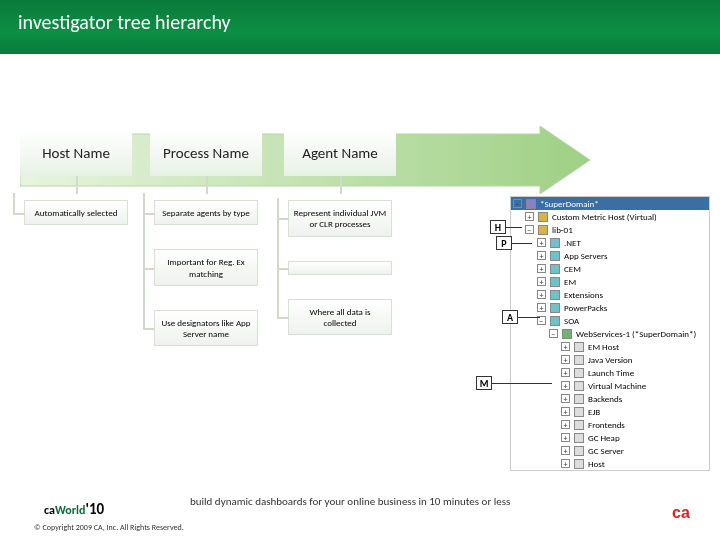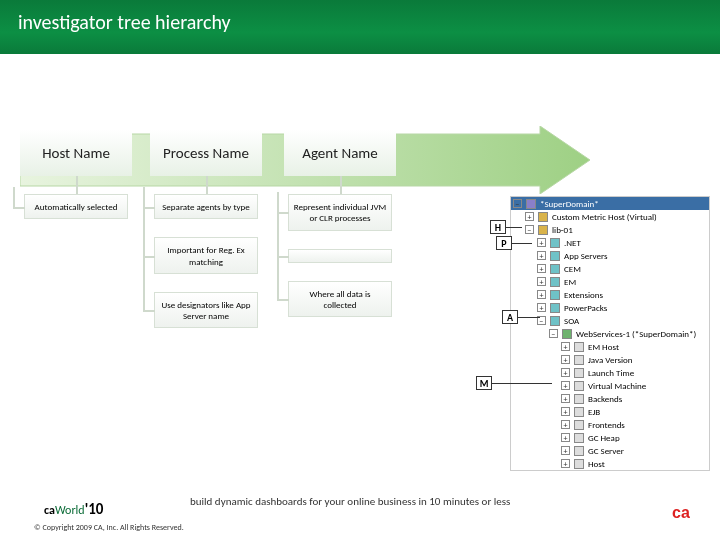--- a/index.html
+++ b/index.html
@@ -1,25 +1,25 @@
 <!DOCTYPE html>
 <html><head>
 <meta charset="utf-8">
 <style>
   * { box-sizing: border-box; margin: 0; padding: 0; }
   body { font-family: Calibri, Arial, sans-serif; width: 720px; height: 540px; background: #fff; position: relative; overflow: hidden; }
   .title-bar { background: linear-gradient(to bottom, #0a7a3a, #0c8f44 60%, #0a7a3a); height: 54px; padding: 10px 18px; color: #fff; font-size: 20px; font-weight: 400; }
   .arrow-bg { position: absolute; left: 20px; top: 126px; z-index: 0; }
   .cols { position: absolute; top: 130px; left: 20px; display: flex; gap: 18px; z-index: 2; }
-  .col { width: 112px; display: flex; flex-direction: column; gap: 16px; align-items: center; }
+  .col { width: 112px; display: flex; flex-direction: column; gap: 4px; align-items: center; }
   .col3 { margin-left: 4px; }
   .header-box { width: 112px; height: 46px; background: linear-gradient(to bottom, #fff, #e8f1e6); display: flex; align-items: center; justify-content: center; font-size: 15px; color: #222; text-align: center; line-height: 1.1; position: relative; }
   .header-box .v { position: absolute; left: 50%; bottom: -18px; width: 2px; height: 18px; background: #cfd9cc; }
   .header-metrics { color: #0c6c38; font-weight: 600; }
-  .child-box { width: 104px; background: linear-gradient(to bottom, #fff, #eef2ee); border: 1px solid #d7e0d5; font-size: 9px; text-align: center; padding: 6px 4px; line-height: 1.25; position: relative; margin-top: 2px; }
+  .child-box { width: 104px; background: linear-gradient(to bottom, #fff, #eef2ee); border: 1px solid #d7e0d5; font-size: 9px; text-align: center; padding: 6px 4px; line-height: 1.25; position: relative; margin-top: 20px; }
   .child-box .elbow { position: absolute; left: -12px; top: 50%; width: 12px; height: 2px; background: #cfd9cc; }
   .child-box .elbow::before { content: ""; position: absolute; left: 0; bottom: 0; width: 2px; height: 60px; background: #cfd9cc; }
   .child-box.first .elbow::before { height: 22px; }
   .screenshot { position: absolute; right: 10px; top: 196px; width: 200px; border: 1px solid #ccc; background: #fff; font-size: 9px; }
   .tree-row { display: flex; align-items: center; gap: 4px; padding: 1px 2px; white-space: nowrap; }
   .tree-row .exp { width: 9px; height: 9px; border: 1px solid #888; display: inline-flex; align-items: center; justify-content: center; font-size: 8px; line-height: 1; color: #333; }
   .tree-row .ico { width: 10px; height: 10px; border: 1px solid #888; display: inline-block; }
   .ico-purple { background: #8a7fc9; }
   .ico-gold { background: #d9b34a; }
   .ico-teal { background: #6fc2c7; }
@@ -27,21 +27,21 @@
   .tree-row.sel { background: #3a6ea5; color: #fff; }
   .indent1 { padding-left: 14px; }
   .indent2 { padding-left: 26px; }
   .tag { position: absolute; width: 16px; height: 14px; background: #fff; border: 1px solid #333; display: flex; align-items: center; justify-content: center; font-size: 10px; font-weight: bold; z-index: 5; }
   .tag-line { position: absolute; height: 1px; background: #333; z-index: 4; }
   .footer { position: absolute; left: 0; right: 0; bottom: 0; height: 60px; }
   .tagline { position: absolute; left: 190px; bottom: 32px; font-size: 11px; color: #333; }
   .copyright { position: absolute; left: 18px; bottom: 8px; font-size: 8px; color: #333; margin-left: 16px; }
   .logo-world { position: absolute; left: 44px; bottom: 22px; font-size: 12px; }
   .logo-world b { color: #000; font-weight: bold; }
-  .logo-world .w { color: #0c6c38; font-weight: 400; }
+  .logo-world .w { color: #0c6c38; font-weight: 700; }
   .logo-world .ten { font-size: 15px; font-weight: bold; }
   .logo-ca { position: absolute; right: 14px; bottom: 14px; width: 40px; height: 26px; }
 </style>
 </head>
 <body>
 
 <div class="title-bar">investigator tree hierarchy</div>
 
 <svg class="arrow-bg" width="570" height="68" viewBox="0 0 570 68">
   <defs>

